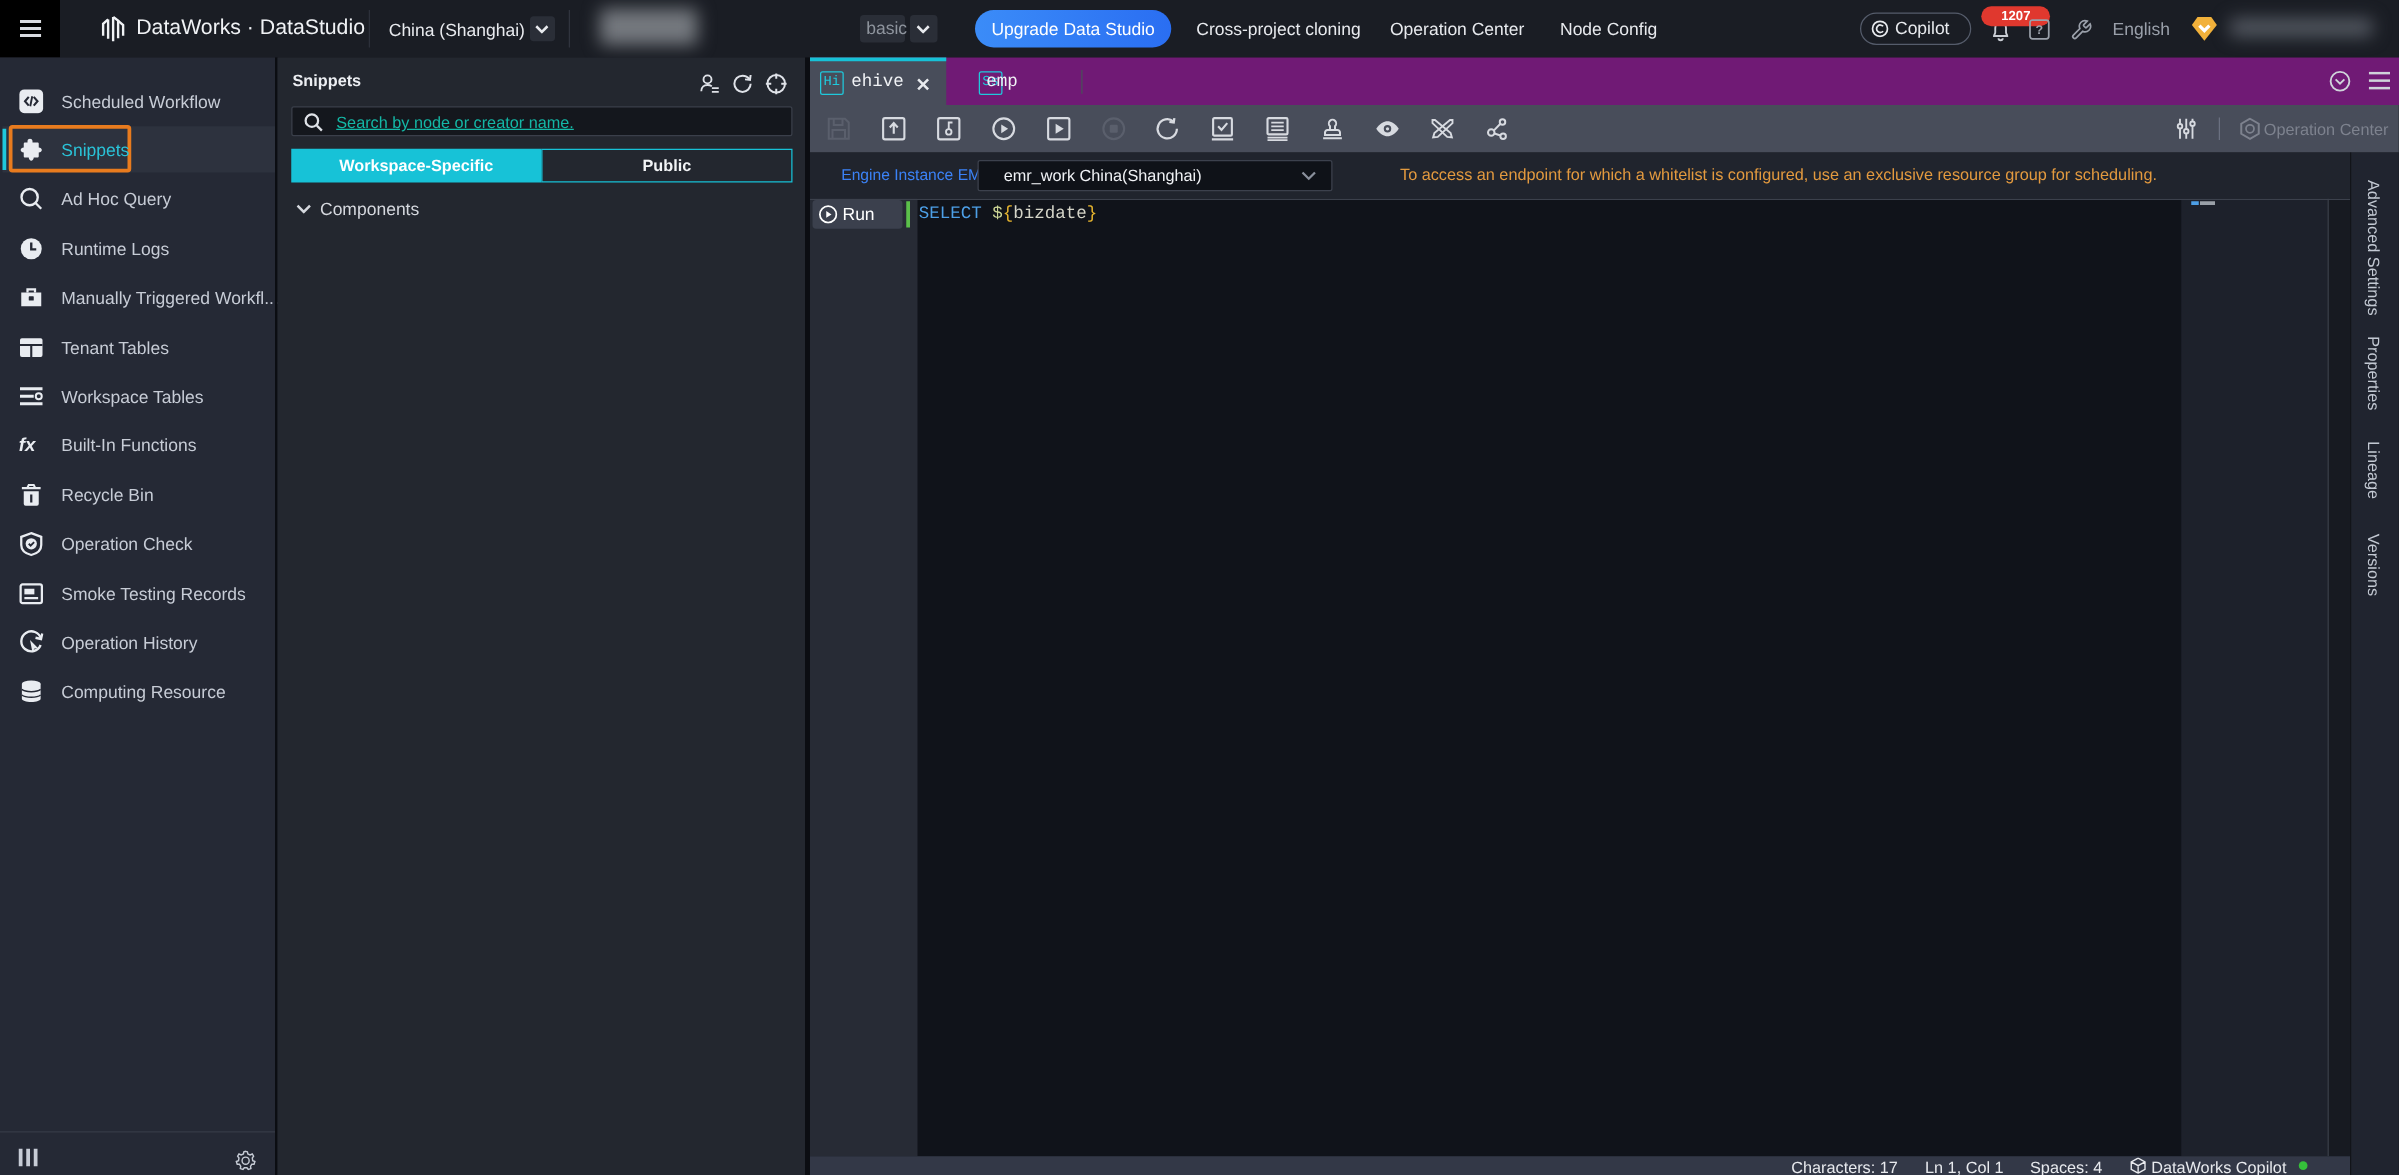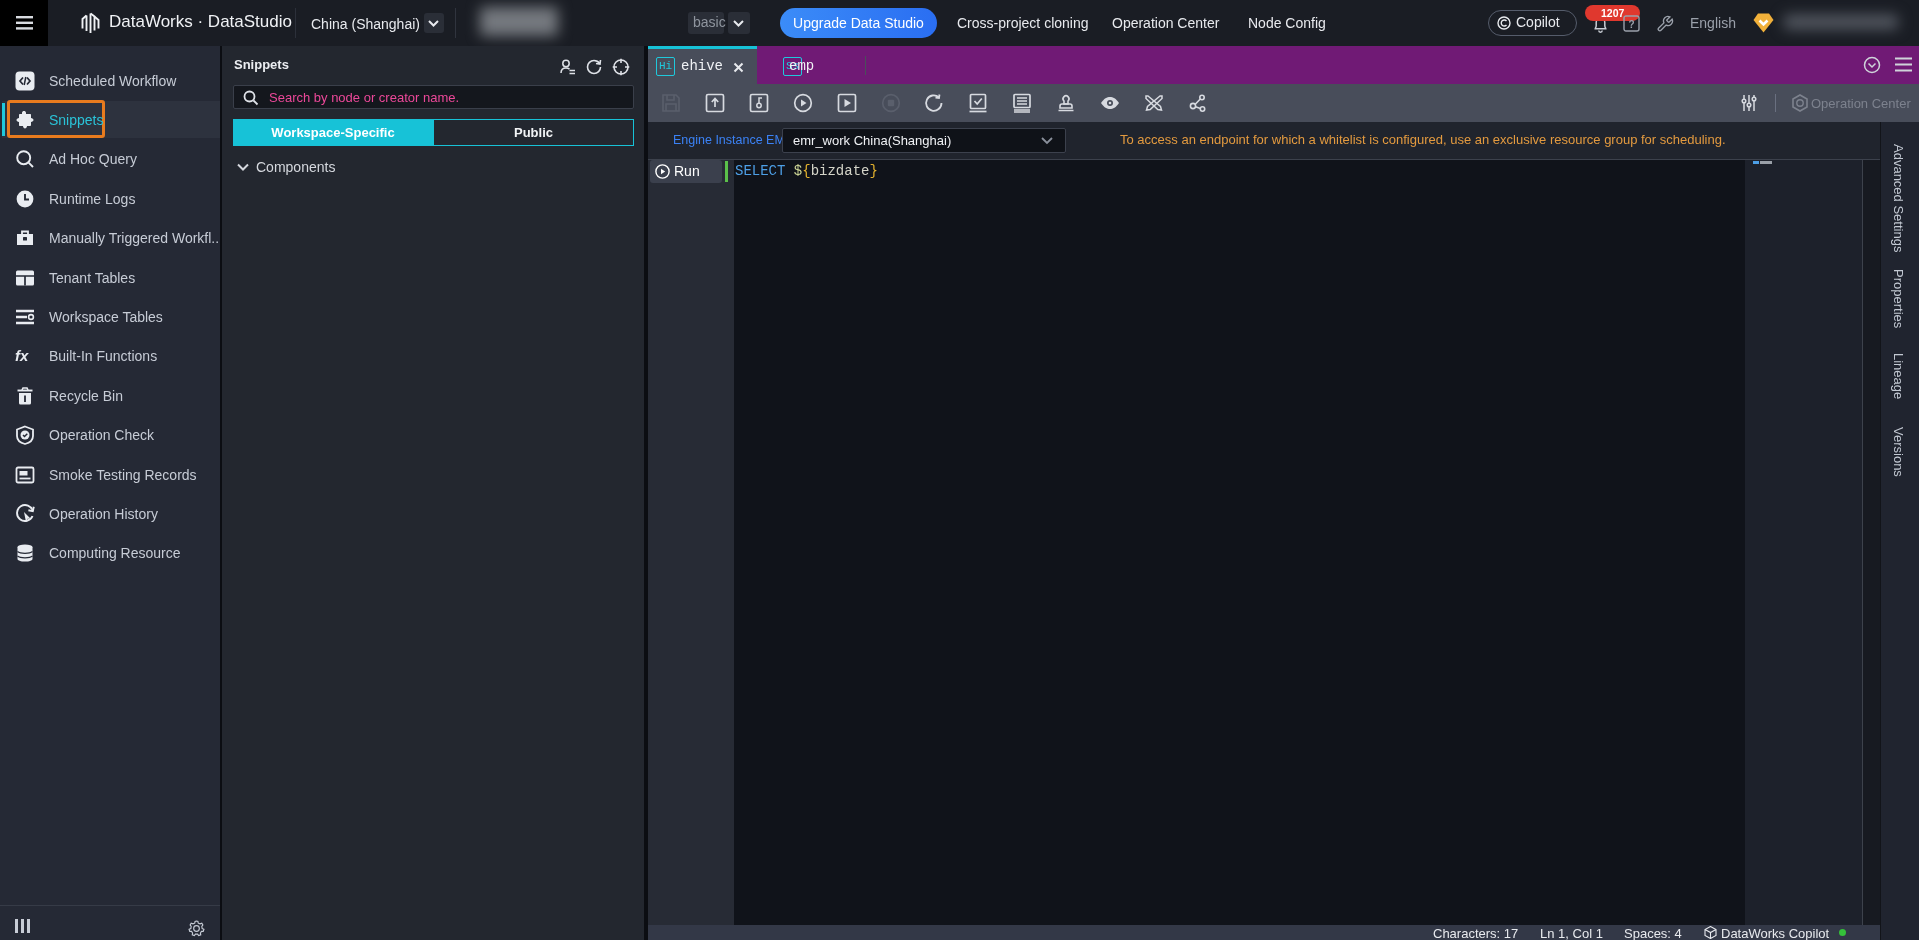--- a/index.html
+++ b/index.html
@@ -29,21 +29,21 @@
      border:3px solid #e87b1e; border-radius:3px; }
   #nav-bottom-sep { position:absolute; left:0; top:859px; width:220px; height:1px; background:#363b47; }
 
   
   #vline1 { position:absolute; left:220px; top:46px; width:2px; height:894px; background:#0b0d12; }
   #panel { position:absolute; left:222px; top:46px; width:422px; height:894px; background:#23272f; }
   #vline2 { position:absolute; left:644px; top:46px; width:4px; height:894px; background:#0b0d12; }
   #panel h3 { position:absolute; left:12px; top:11px; font-size:13px; color:#eceef2; font-weight:bold; }
   #searchbox { position:absolute; left:11px; top:39px; width:401px; height:24px; background:#14171d;
      border:1px solid #3a3f4a; border-radius:2px; }
-  #searchbox span { position:absolute; left:35px; top:4px; color:#ec4899; font-size:13px; }
+  #searchbox span { position:absolute; left:35px; top:4px; color:#14b8a6; font-size:13px;text-decoration:underline; }
   #toggle { position:absolute; left:11px; top:73px; width:401px; height:27px; }
   #tog-left { position:absolute; left:0; top:0; width:200px; height:27px; background:#17c2d7;
      color:#fff; font-weight:bold; font-size:13px; text-align:center; line-height:27px; }
   #tog-right { position:absolute; left:200px; top:0; width:201px; height:27px; border:1px solid #17c2d7;
      color:#f2f4f6; font-weight:bold; font-size:13px; text-align:center; line-height:25px; }
   #components { position:absolute; left:34px; top:113px; color:#d5d8de; font-size:14px; }
 
   
   #main { position:absolute; left:648px; top:46px; width:1271px; height:894px; background:#15181e; }
   
@@ -54,21 +54,21 @@
      border-radius:2px; color:#1fc9dc; font-size:11px; text-align:center; line-height:17px; }
   .tabname { position:absolute; top:9px; color:#f0f2f5; font-size:14px; }
   
   #toolbar { position:absolute; left:0; top:38px; width:1271px; height:38px; background:#484d5a; }
   .tbi { position:absolute; top:9px; width:20px; height:20px; }
   
   #enginerow { position:absolute; left:0; top:76px; width:1232px; height:37px; background:#20242d; }
   #enginerow label { position:absolute; left:25px; top:11px; color:#3b82f6; font-size:12.5px; }
   #engsel { position:absolute; left:134px; top:6px; width:284px; height:25px; background:#0f1218;
      border:1px solid #3c414d; border-radius:2px; color:#f0f2f5; font-size:13px; line-height:23px;
-     padding-left:10px; }
+     padding-left:20px; }
   #engwarn { position:absolute; left:428px; top:10px; color:#e39a3f; font-size:13px; white-space:nowrap;margin-left:44px; }
   
   #editor { position:absolute; left:0; top:113px; width:1232px; height:766px; background:#10131a; }
   #gutter { position:absolute; left:0; top:0; width:86px; height:766px; background:#272b35; }
   #runbtn { position:absolute; left:2px; top:1px; width:72px; height:23px; background:#3b404d;
      border-radius:3px; color:#fff; font-size:14px; }
   #runbtn span { position:absolute; left:24px; top:3px; }
   #cursorbar { position:absolute; left:77px; top:2px; width:3px; height:21px; background:#5bc04a; }
   #codeline { position:absolute; left:87px; top:4px; font-family:"Liberation Mono", monospace;
      font-size:14px; white-space:pre; }

